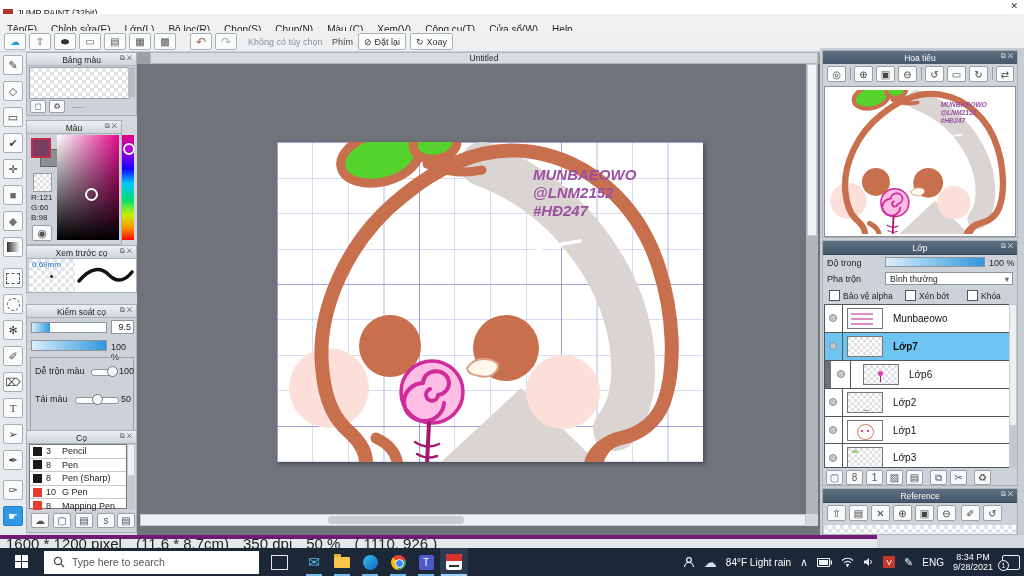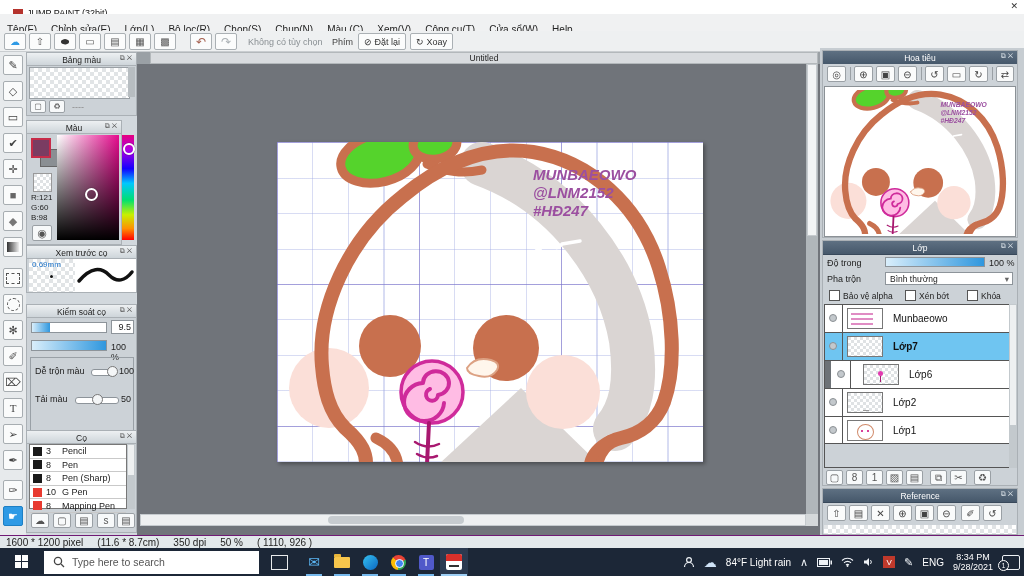--- a/index.html
+++ b/index.html
@@ -1,20 +1,20 @@
 <!DOCTYPE html>
 <html><head>
 <meta charset="utf-8">
 <style>
   html,body{margin:0;padding:0}
   body{font-family:"Liberation Sans",sans-serif;-webkit-font-smoothing:antialiased}
   #app{position:relative;width:1024px;height:576px;background:#d2d8dd;overflow:hidden;font-size:10px;color:#222}
   .abs{position:absolute}
   
-  #titlebar{left:0;top:0;width:1024px;height:26px;background:#fff;display:flex;align-items:center;padding-left:13px;box-sizing:border-box}
+  #titlebar{left:0;top:0;width:1024px;height:26px;background:#fff;display:flex;align-items:center;padding-left:3px;box-sizing:border-box}
   #titlebar .appico{width:10px;height:8px;background:#b5332d;margin-right:4px}
   #titlebar .t{font-size:9px;color:#111}
   #titlebar .winx{position:absolute;right:6px;top:1px;font-size:9px;color:#333}
   #menubar{left:0;top:14px;width:1024px;height:31px;background:#f0f1f2;display:flex;align-items:center;border-bottom:1px solid #dcdfe1;box-sizing:border-box}
   #menubar span{padding:0 7px;font-size:10px;color:#222}
   #toolbar{left:0;top:31px;width:1024px;height:21px;background:#eef0f1;border-bottom:1px solid #c9cdd0;box-sizing:border-box}
   .tbtn{position:absolute;top:2px;width:22px;height:17px;background:#fbfcfc;border:1px solid #aab0b4;border-radius:2px;display:flex;align-items:center;justify-content:center;font-size:10px;color:#555;box-sizing:border-box}
   .tbtn.wide{width:auto;padding:0 5px;font-size:9px;color:#333}
   .tlabel{position:absolute;top:6px;font-size:9px;color:#8a9094}
   
@@ -68,21 +68,21 @@
   .lrow.sel{background:#6fc5f1}
   .lrow .vis{width:8px;height:8px;border-radius:50%;background:#c3c8cc;border:1px solid #8b9094;margin:0 4px;box-sizing:border-box}
   .lrow .gsep{position:absolute;left:17px;top:0;width:1px;height:100%;background:#555}
   .lrow .thumb{width:36px;height:21px;border:1px solid #777;margin-left:6px;position:relative;box-sizing:border-box}
   .lrow .lname{margin-left:10px;font-size:10px;color:#111}
   .lrow.sel .lname{font-weight:bold}
   .cliptab{position:absolute;left:-1px;top:0;width:7px;height:100%;background:#6d7277}
   .chkrow{display:flex;align-items:center;font-size:8.5px;color:#222}
   .cbox{width:9px;height:9px;border:1px solid #555;background:#fff;margin-right:3px}
   
-  #statusbar{left:0;top:535px;width:1024px;height:13px;background:#e2e8eb;border-top:1px solid #701a75;box-sizing:border-box;display:flex;align-items:center;font-size:10px;color:#222}
+  #statusbar{left:0;top:535px;width:877px;height:13px;background:#e2e8eb;border-top:4px solid #701a75;box-sizing:border-box;display:flex;align-items:center;font-size:15px;color:#222}
   #statusbar span{margin-left:14px}
   #taskbar{left:0;top:548px;width:1024px;height:28px;background:#1c2737;display:flex;align-items:center}
   .winlogo{width:14px;height:14px;display:grid;grid-template-columns:6px 6px;grid-template-rows:6px 6px;gap:1px;margin:0 15px}
   .winlogo i{background:#fff}
   #searchbox{width:215px;height:23px;background:#fff;display:flex;align-items:center;font-size:10.5px;color:#555}
   #searchbox svg{margin:0 7px 0 9px}
   .tvico{width:15px;height:13px;border:1px solid #e8eaec;margin:0 12px;position:relative}
   .appico{width:28px;height:28px;display:flex;align-items:center;justify-content:center;position:relative}
   .appico .ul{position:absolute;bottom:0;left:6px;right:6px;height:2px;background:#76b9ed}
   .appico.active{background:#2b3a50}
@@ -462,20 +462,28 @@
       <div class="lrow">
         <span class="vis"></span>
           <span class="gsep"></span>
         <span class="thumb" style="background:#fff">
             <span style="position:absolute;left:9px;top:3px;width:15px;height:14px;border:1.5px solid #d08a6a;border-radius:50%"></span>
             <span style="position:absolute;left:13px;top:9px;width:2px;height:2px;background:#c07;border-radius:50%"></span>
             <span style="position:absolute;left:19px;top:9px;width:2px;height:2px;background:#c07;border-radius:50%"></span>
           </span>
         <span class="lname">Lớp1</span>
       </div>
+      <div class="lrow">
+        <span class="vis"></span>
+          <span class="gsep"></span>
+        <span class="thumb chk6">
+            <span style="position:absolute;left:4px;top:2px;width:6px;height:3px;background:#9ed27e;border-radius:2px"></span>
+          </span>
+        <span class="lname">Lớp3</span>
+      </div>
     </div>
     <div class="abs" style="left:186px;top:63px;width:8px;height:164px;background:#c3c9cd">
         <span style="position:absolute;left:1px;top:1px;width:6px;height:120px;background:#eef0f1;display:block"></span>
       </div>
 
     <div class="pbtn" style="left:3px;top:229px;width:17px;height:15px">▢</div>
     <div class="pbtn" style="left:23px;top:229px;width:17px;height:15px">8</div>
     <div class="pbtn" style="left:43px;top:229px;width:17px;height:15px">1</div>
     <div class="pbtn" style="left:63px;top:229px;width:17px;height:15px">▨</div>
     <div class="pbtn" style="left:83px;top:229px;width:17px;height:15px">▤</div>

